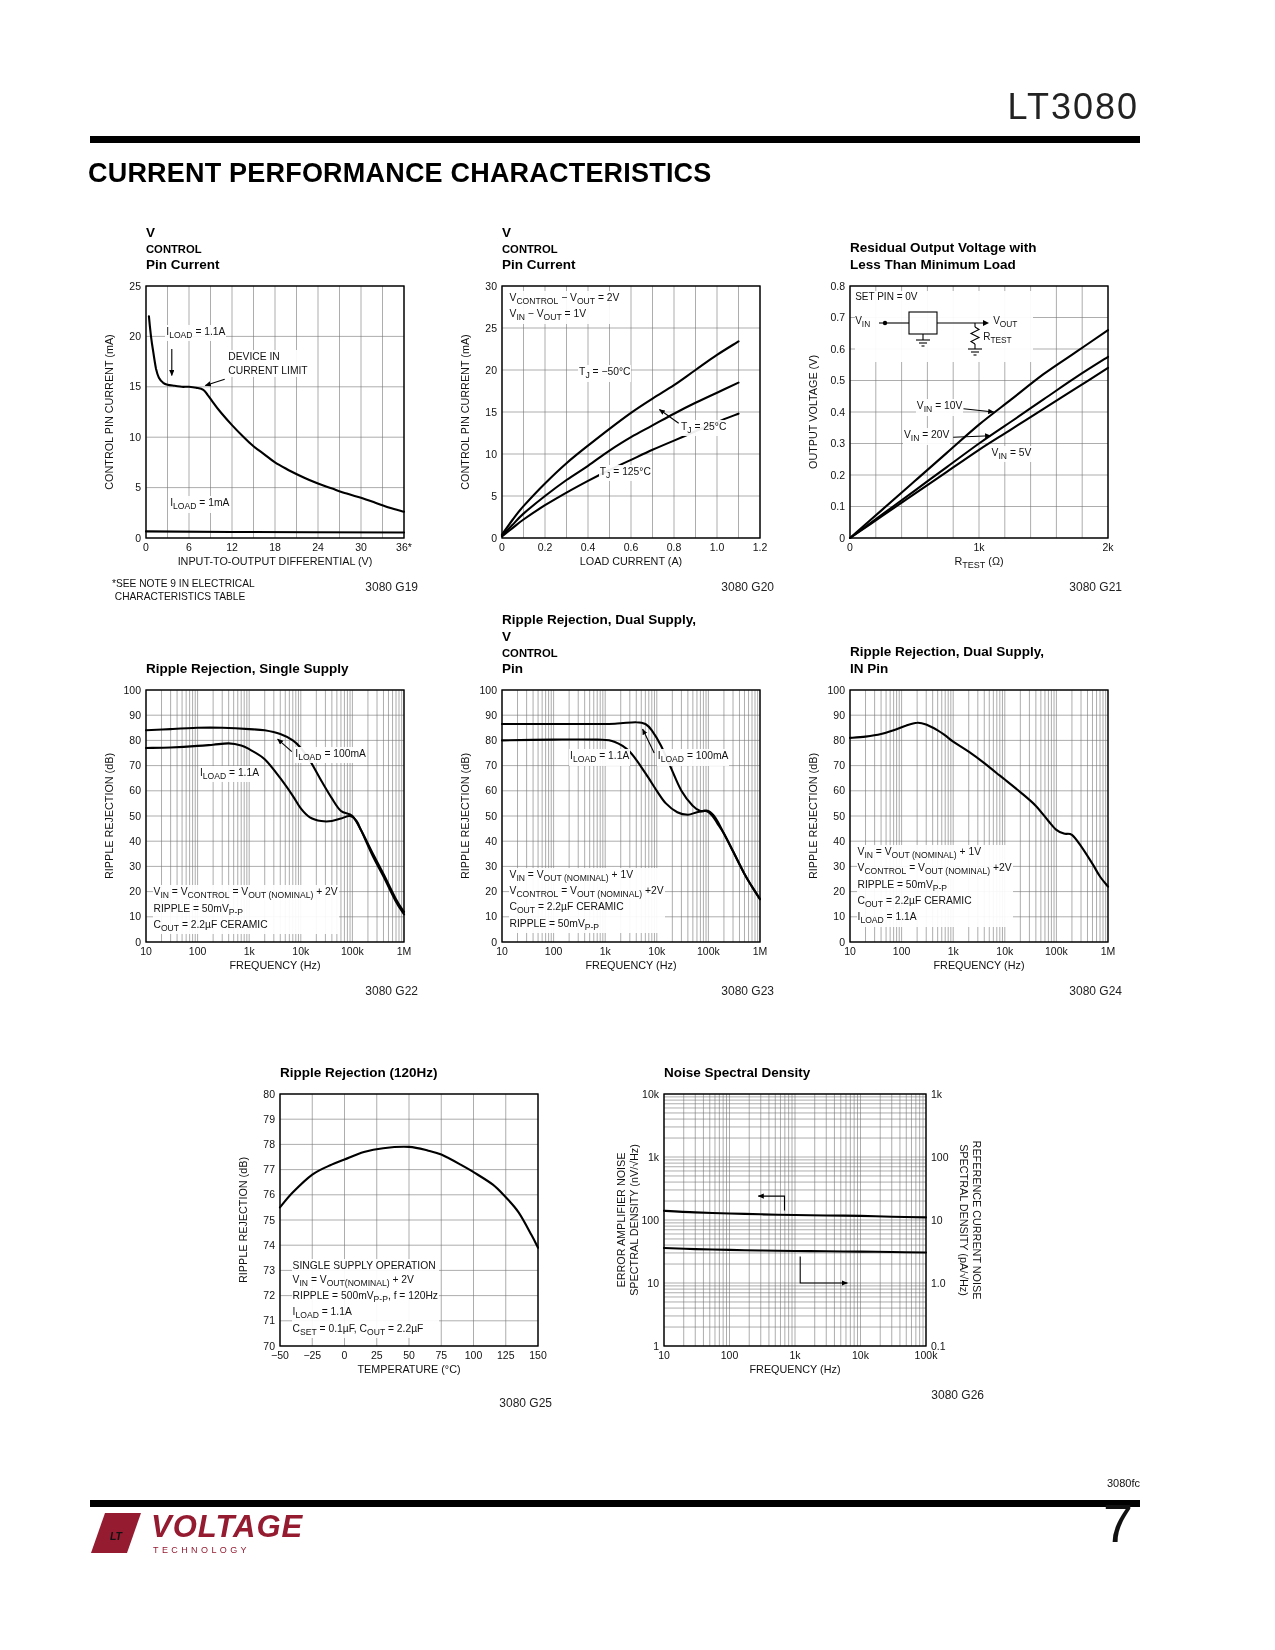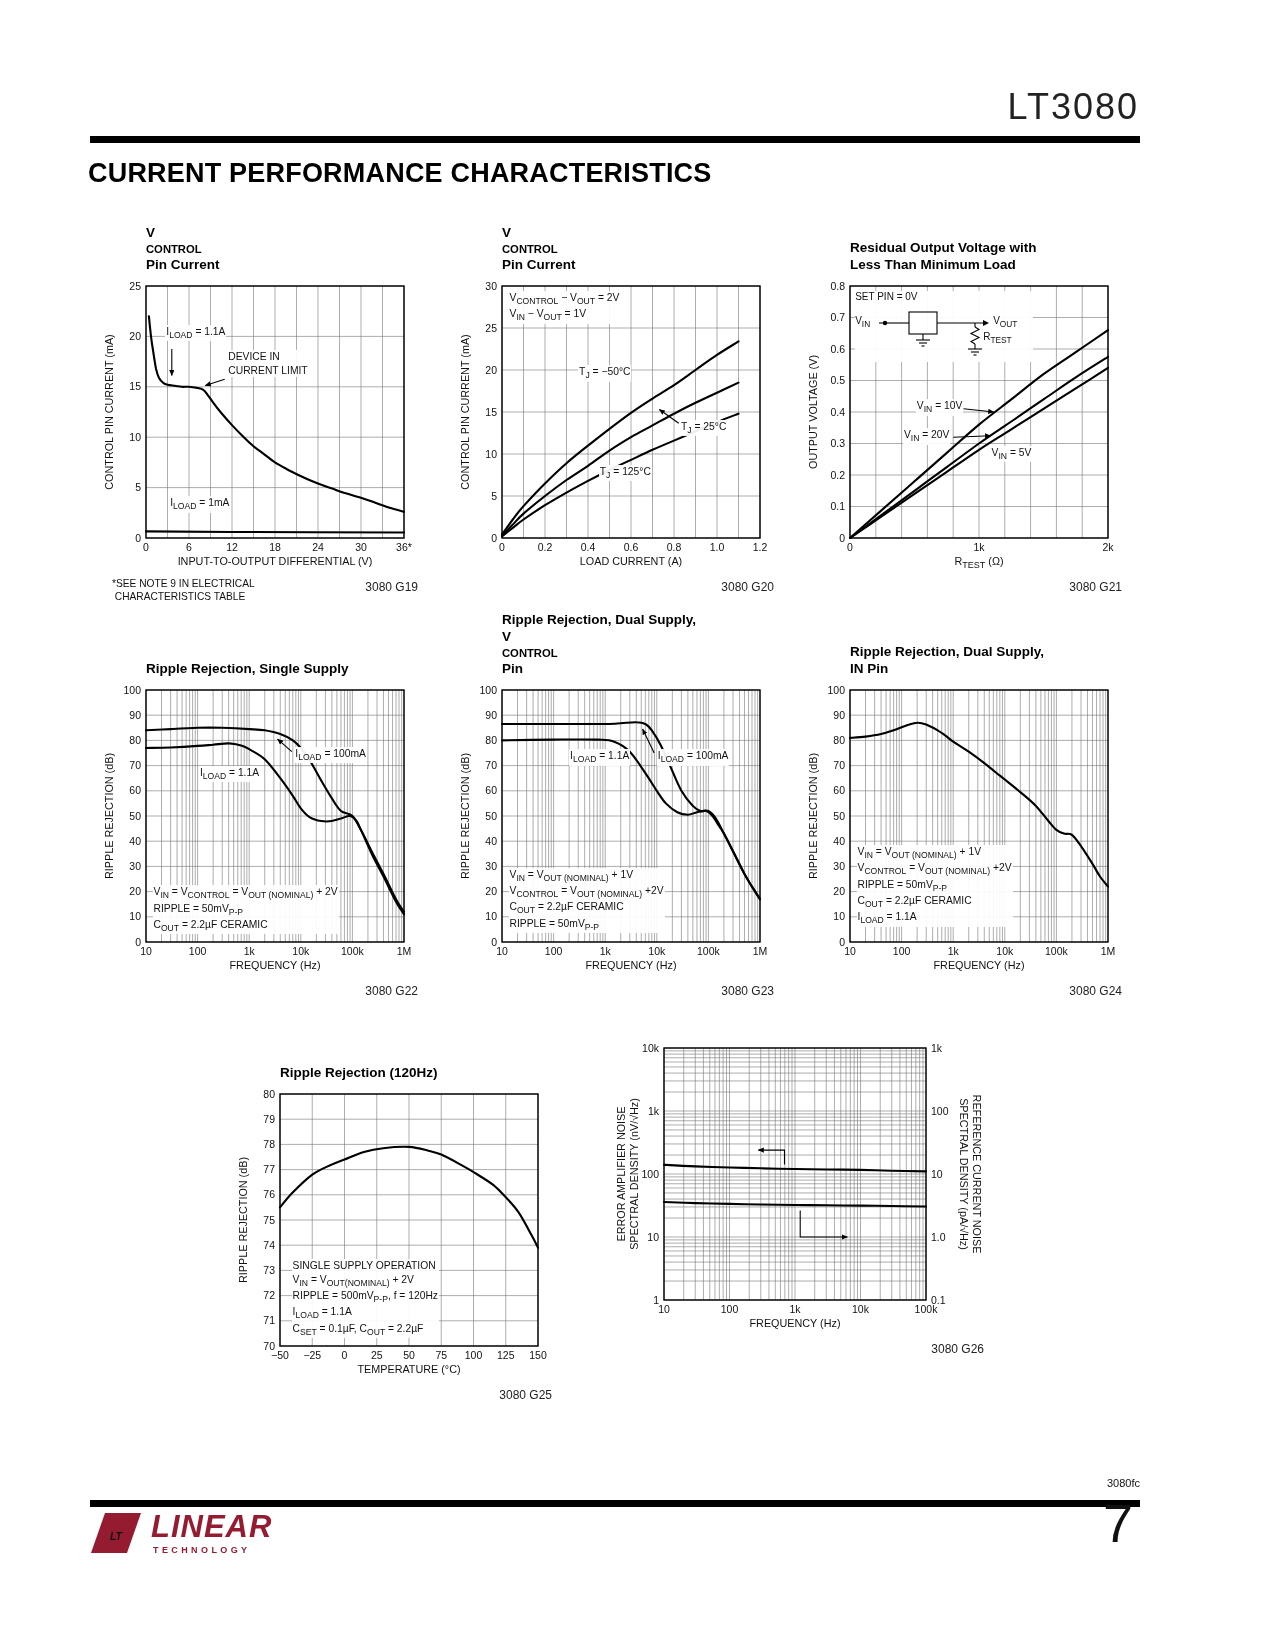--- a/index.html
+++ b/index.html
@@ -33,21 +33,21 @@
 
   .inset{position:absolute;font-size:10px;line-height:1.25;background:rgba(255,255,255,.95)}
   .inset-draw{position:relative;width:178px;height:58px}
   .inset-lab{position:absolute;white-space:nowrap}
 
   .doc-code{position:absolute;right:135px;top:1477px;font-size:11px}
   .footer-rule{position:absolute;left:90px;top:1500px;width:1050px;height:7px;background:#000}
   .logo{position:absolute;left:86px;top:1510px;display:flex;align-items:center;gap:7px}
   .logo-text{display:flex;flex-direction:column}
   .logo-linear{font-size:31px;font-weight:700;font-style:italic;color:#951b31;letter-spacing:1px;line-height:1}
-  .logo-tech{font-size:9px;font-weight:700;color:#951b31;letter-spacing:3.4px;margin-top:3px;padding-left:2px}
+  .logo-tech{font-size:9px;font-weight:400;color:#951b31;letter-spacing:3.4px;margin-top:3px;padding-left:2px}
   .page-number{position:absolute;right:142px;top:1492px;font-size:54px;font-weight:400;color:#111}
 </style>
 </head>
 <body>
 
 <div class="page">
   <div class="part-number">LT3080</div>
   <div class="header-rule"></div>
   <div class="section-title">CURRENT PERFORMANCE CHARACTERISTICS</div>
 
@@ -550,25 +550,26 @@
           <text x="45" y="187.9" text-anchor="end">73</text>
           <text x="45" y="162.7" text-anchor="end">74</text>
           <text x="45" y="137.5" text-anchor="end">75</text>
           <text x="45" y="112.3" text-anchor="end">76</text>
           <text x="45" y="87.1" text-anchor="end">77</text>
           <text x="45" y="61.9" text-anchor="end">78</text>
           <text x="45" y="36.7" text-anchor="end">79</text>
           <text x="45" y="11.5" text-anchor="end">80</text>
           <path d="M50.0,121.4C52.1,118.9,57.5,111.7,62.9,106.3C68.3,100.8,75.8,93.3,82.3,88.6C88.7,84.0,96.2,81.1,101.6,78.6C107.0,76.0,109.1,75.6,114.5,73.5C119.9,71.4,127.4,67.8,133.9,66.0C140.3,64.1,145.7,63.0,153.2,62.2C160.7,61.3,171.5,60.5,179.0,60.9C186.5,61.3,193.0,63.4,198.3,64.7C203.7,66.0,205.9,66.2,211.3,68.5C216.6,70.8,225.2,75.6,230.6,78.6C236.0,81.5,238.1,82.8,243.5,86.1C248.9,89.5,257.5,94.5,262.9,98.7C268.2,102.9,271.4,106.7,275.8,111.3C280.1,115.9,284.3,120.1,288.6,126.4C292.9,132.7,298.3,143.2,301.5,149.1C304.8,155.0,306.9,159.6,308.0,161.7" fill="none" stroke="#000" stroke-width="2.1" stroke-linecap="round" stroke-linejoin="round"></path>
         </svg><div class="chart-ann" style="left: 61.6px; top: 173.1px;">SINGLE SUPPLY OPERATION<br>V<sub>IN</sub> = V<sub>OUT(NOMINAL)</sub> + 2V<br>RIPPLE = 500mV<sub>P-P</sub>, f = 120Hz<br>I<sub>LOAD</sub> = 1.1A<br>C<sub>SET</sub> = 0.1µF, C<sub>OUT</sub> = 2.2µF</div><div class="axis-label x" style="left: 50px; width: 258px; top: 277px;">TEMPERATURE (°C)</div><div class="axis-label y" style="left: 13px; top: 134px; transform: translate(-50%, -50%) rotate(-90deg);">RIPPLE REJECTION (dB)</div></div>
-      <div class="chart-footrow" style="width: 324px;">
+      <div class="chart-footrow" style="width: 324px; margin-top: 8px;">
         <div class="chart-id">3080 G25</div>
       </div>
     </div>
   <div class="chart-slot" id="slot-7" style="width: 374px;">
+      <div class="chart-title" style="padding-left: 52px; padding-right: 60px;">Noise Spectral Density</div>
       <div class="chart-box" style="width: 374px; height: 294px;"><svg width="374" height="294">
           <g>
             <line x1="52.00" y1="8" x2="52.00" y2="260" stroke="#767676" stroke-width="0.6"></line>
             <line x1="71.72" y1="8" x2="71.72" y2="260" stroke="#767676" stroke-width="0.6"></line>
             <line x1="83.25" y1="8" x2="83.25" y2="260" stroke="#767676" stroke-width="0.6"></line>
             <line x1="91.43" y1="8" x2="91.43" y2="260" stroke="#767676" stroke-width="0.6"></line>
             <line x1="97.78" y1="8" x2="97.78" y2="260" stroke="#767676" stroke-width="0.6"></line>
             <line x1="102.97" y1="8" x2="102.97" y2="260" stroke="#767676" stroke-width="0.6"></line>
             <line x1="107.35" y1="8" x2="107.35" y2="260" stroke="#767676" stroke-width="0.6"></line>
             <line x1="111.15" y1="8" x2="111.15" y2="260" stroke="#767676" stroke-width="0.6"></line>
@@ -672,19 +673,19 @@
 
   <div class="doc-code">3080fc</div>
   <div class="footer-rule"></div>
 
   <div class="logo">
     <svg class="logo-mark" width="58" height="46" viewBox="0 0 58 46">
       <polygon points="5,43 19,3 55,3 41,43" fill="#951b31"></polygon>
       <text x="30" y="30" text-anchor="middle" font-size="16" font-style="italic" font-weight="bold" fill="#ffffff">LT</text>
     </svg>
     <div class="logo-text">
-      <div class="logo-linear">LINEAR</div>
+      <div class="logo-linear">VOLTAGE</div>
       <div class="logo-tech">TECHNOLOGY</div>
     </div>
   </div>
 
   <div class="page-number">7</div>
 </div>
 
 </body></html>

